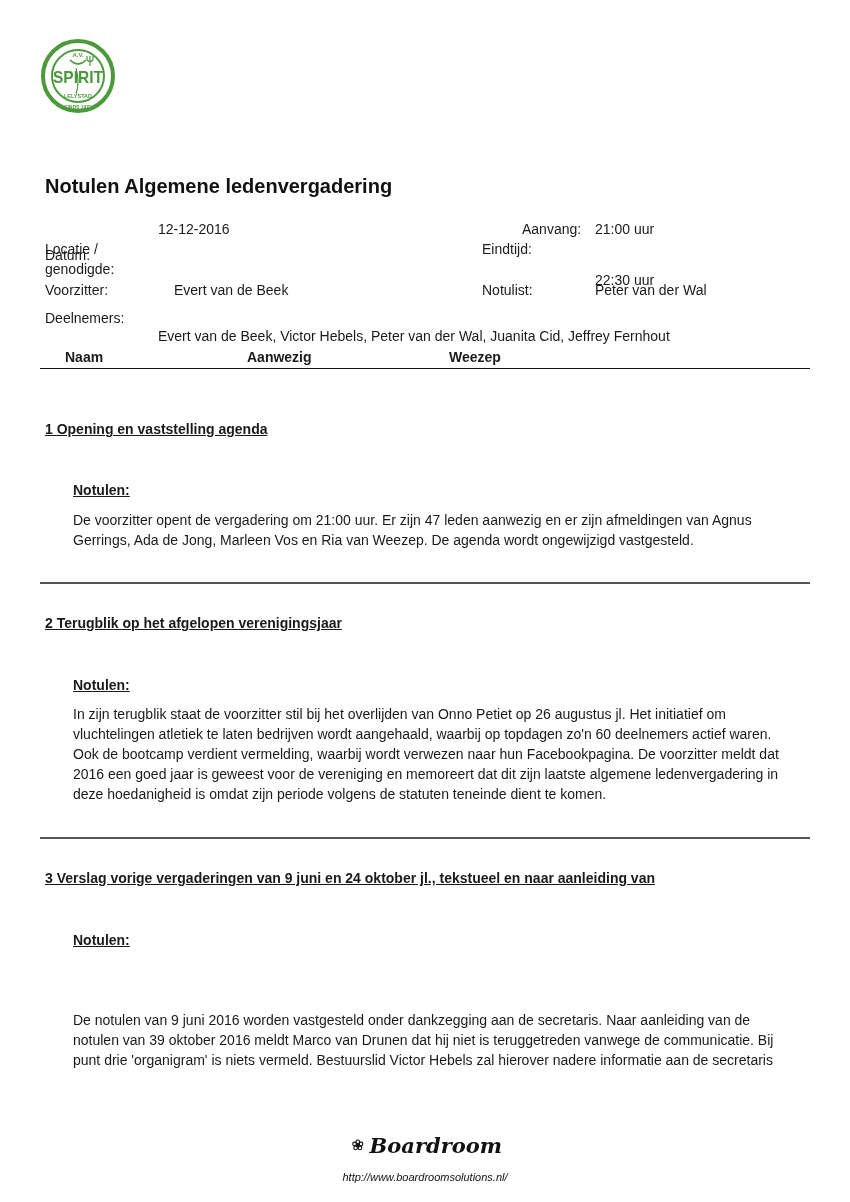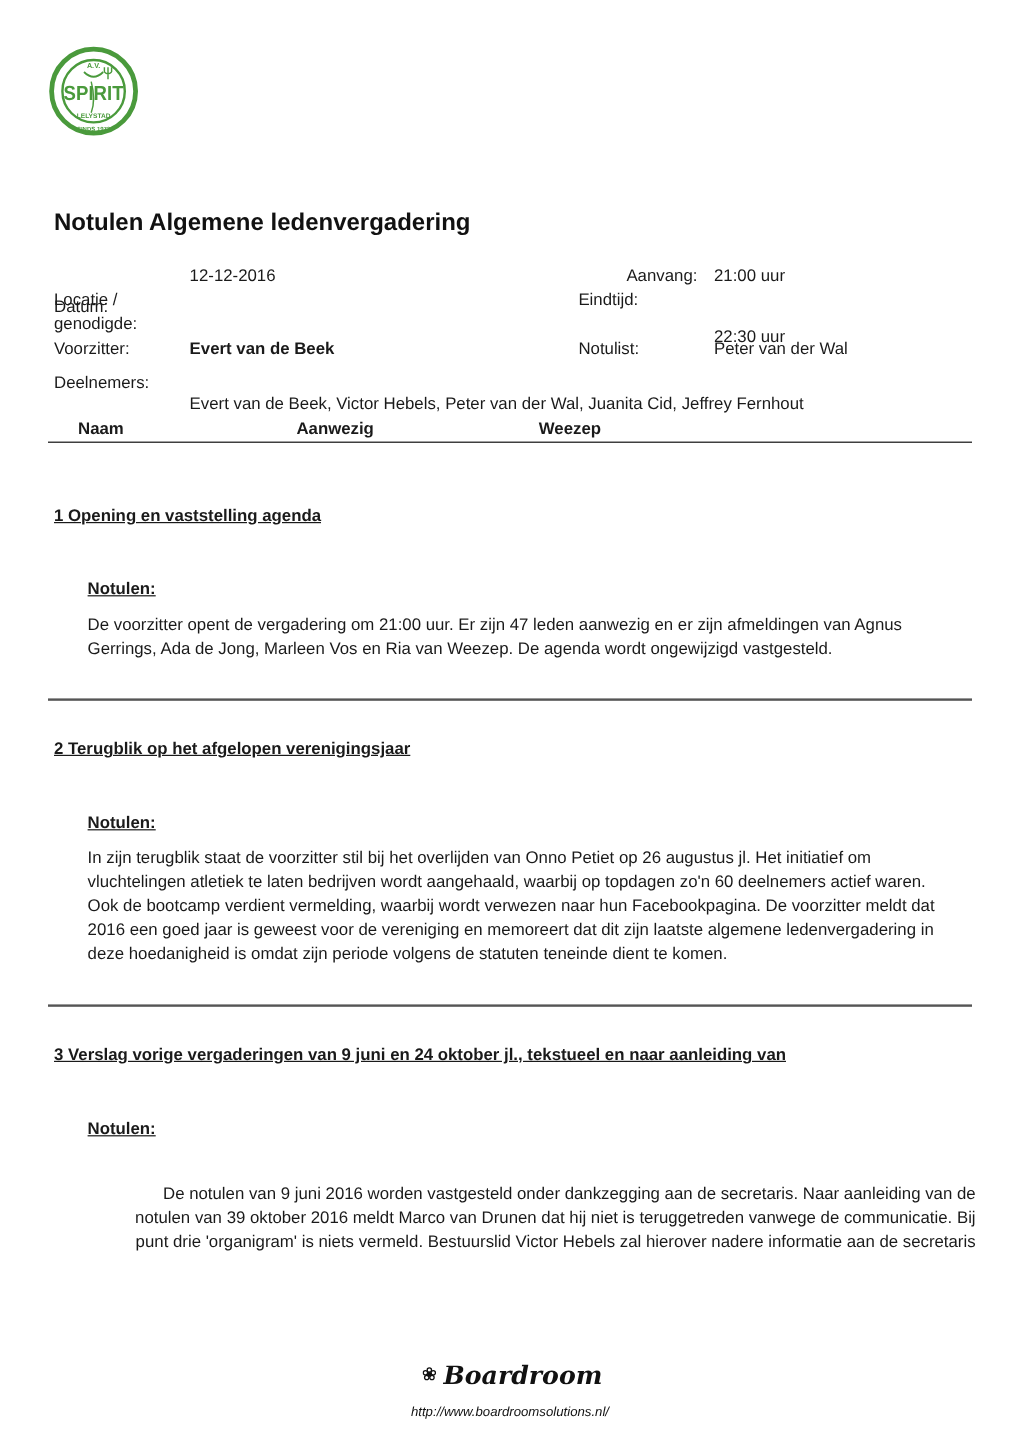--- a/index.html
+++ b/index.html
@@ -46,21 +46,21 @@
 <div class="abs meta" style="left:482px; top:221px;margin-left:40px;">Aanvang:</div>
 <div class="abs meta" style="left:595px; top:221px;">21:00 uur</div>
 
 <div class="abs meta" style="left:45px; top:241px;">Locatie /</div>
 <div class="abs meta" style="left:45px; top:261px;">genodigde:</div>
 <div class="abs meta" style="left:158px; top:241px;"></div>
 <div class="abs meta" style="left:482px; top:241px;">Eindtijd:</div>
 <div class="abs meta" style="left:595px; top:241px;margin-top:31px;">22:30 uur</div>
 
 <div class="abs meta" style="left:45px; top:282px;">Voorzitter:</div>
-<div class="abs meta" style="left:158px; top:282px;font-weight:bold;">Evert van de Beek</div>
+<div class="abs meta" style="left:174px; top:282px;">Evert van de Beek</div>
 <div class="abs meta" style="left:482px; top:282px;">Notulist:</div>
 <div class="abs meta" style="left:595px; top:282px;">Peter van der Wal</div>
 
 <div class="abs meta" style="left:45px; top:310px;">Deelnemers:</div>
 <div class="abs meta" style="left:158px; top:328px;">Evert van de Beek, Victor Hebels, Peter van der Wal, Juanita Cid, Jeffrey Fernhout</div>
 
 <div class="abs th" style="left:45px;padding-left:20px;">Naam</div>
 <div class="abs th" style="left:247px;">Aanwezig</div>
 <div class="abs th" style="left:449px;">Weezep</div>
 <div class="abs rule-thin" style="top:368px;"></div>
@@ -79,21 +79,21 @@
   <span class="line">In zijn terugblik staat de voorzitter stil bij het overlijden van Onno Petiet op 26 augustus jl. Het initiatief om</span>
   <span class="line">vluchtelingen atletiek te laten bedrijven wordt aangehaald, waarbij op topdagen zo'n 60 deelnemers actief waren.</span>
   <span class="line">Ook de bootcamp verdient vermelding, waarbij wordt verwezen naar hun Facebookpagina. De voorzitter meldt dat</span>
   <span class="line">2016 een goed jaar is geweest voor de vereniging en memoreert dat dit zijn laatste algemene ledenvergadering in</span>
   <span class="line">deze hoedanigheid is omdat zijn periode volgens de statuten teneinde dient te komen.</span>
 </div>
 <div class="abs rule-sep" style="top:837px;"></div>
 
 <div class="abs section-title" style="top:870px;">3 Verslag vorige vergaderingen van 9 juni en 24 oktober jl., tekstueel en naar aanleiding van</div>
 <div class="abs notulen-label" style="top:932px;">Notulen:</div>
-<div class="abs para" style="top:984px;text-align:right;">
+<div class="abs para" style="top:1010px;">
   <span class="line">De notulen van 9 juni 2016 worden vastgesteld onder dankzegging aan de secretaris. Naar aanleiding van de</span>
   <span class="line">notulen van 39 oktober 2016 meldt Marco van Drunen dat hij niet is teruggetreden vanwege de communicatie. Bij</span>
   <span class="line">punt drie 'organigram' is niets vermeld. Bestuurslid Victor Hebels zal hierover nadere informatie aan de secretaris</span>
 </div>
 
 <div class="abs footer-logo">
   <svg width="32" height="32" viewBox="0 0 32 32">
     <g fill="none" stroke="#111" stroke-width="3">
       <circle cx="16" cy="7" r="5"></circle>
       <circle cx="25" cy="13" r="5"></circle>

